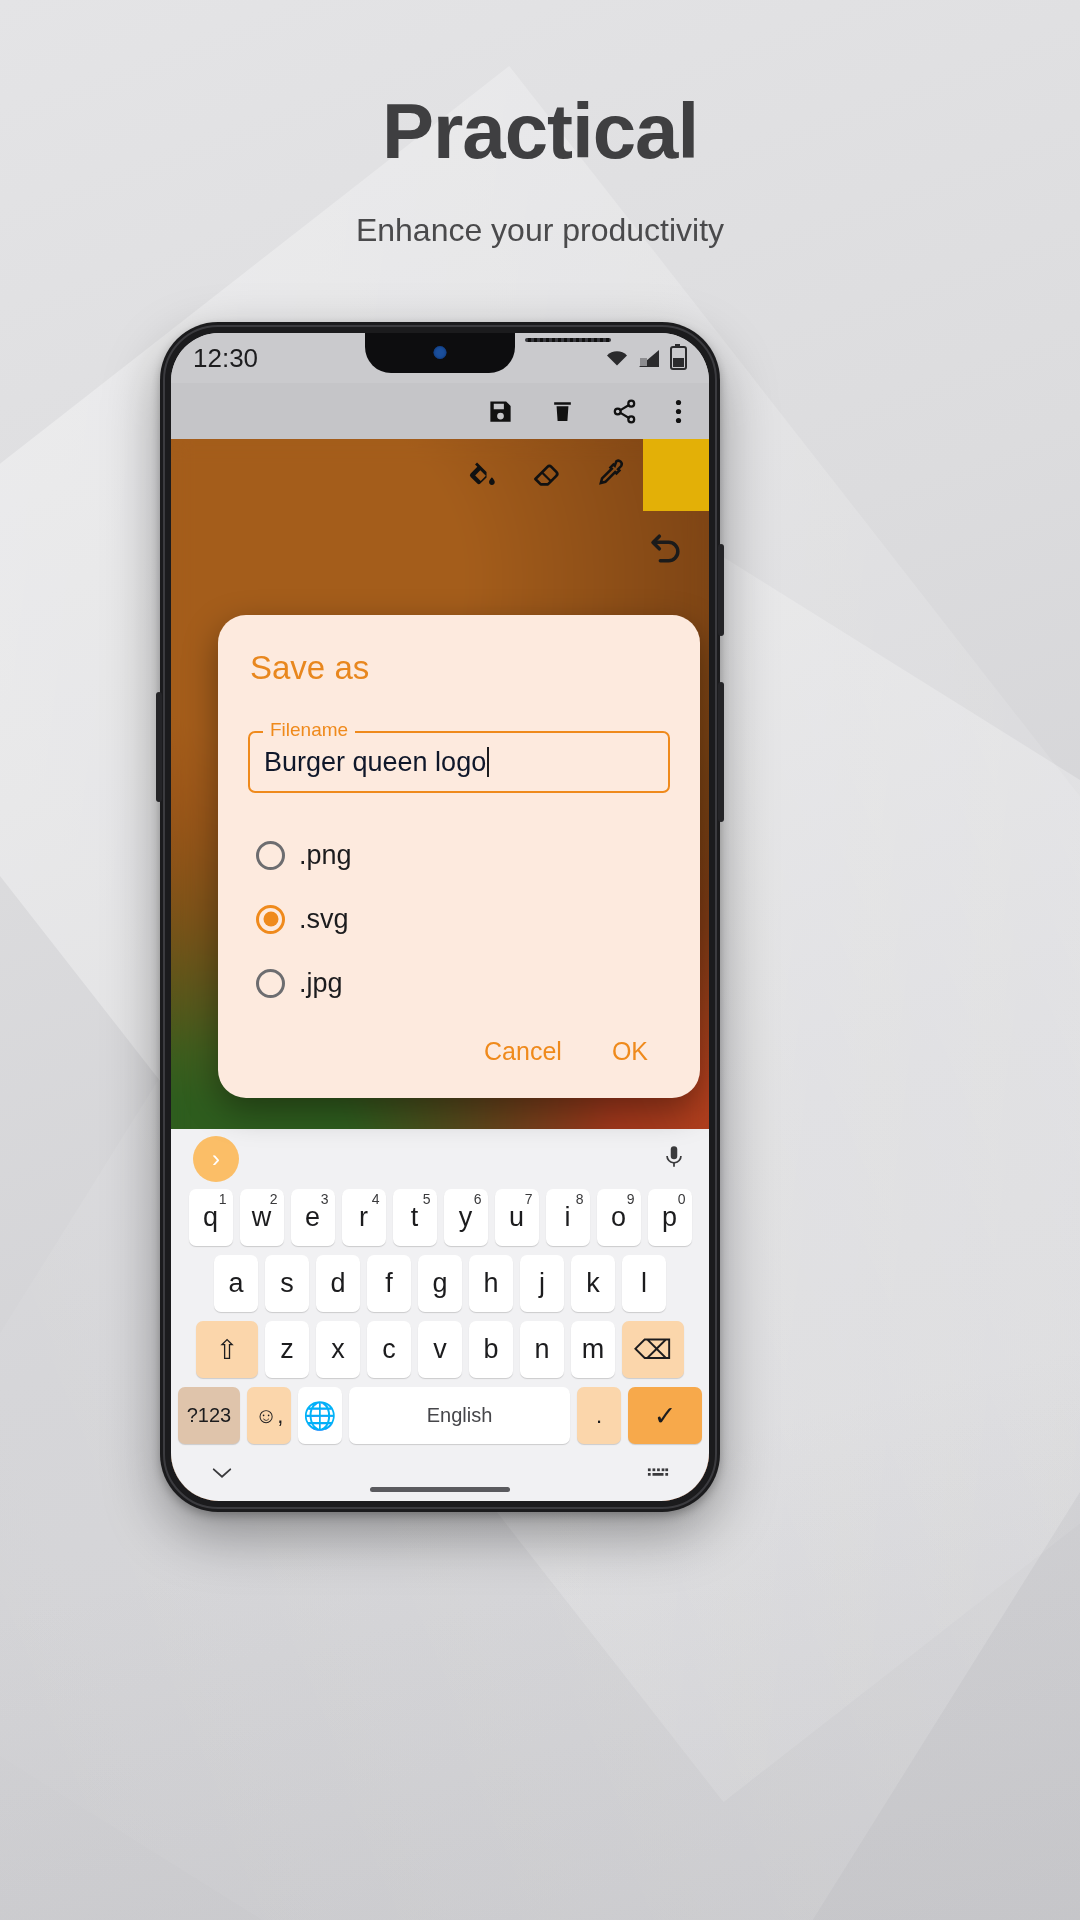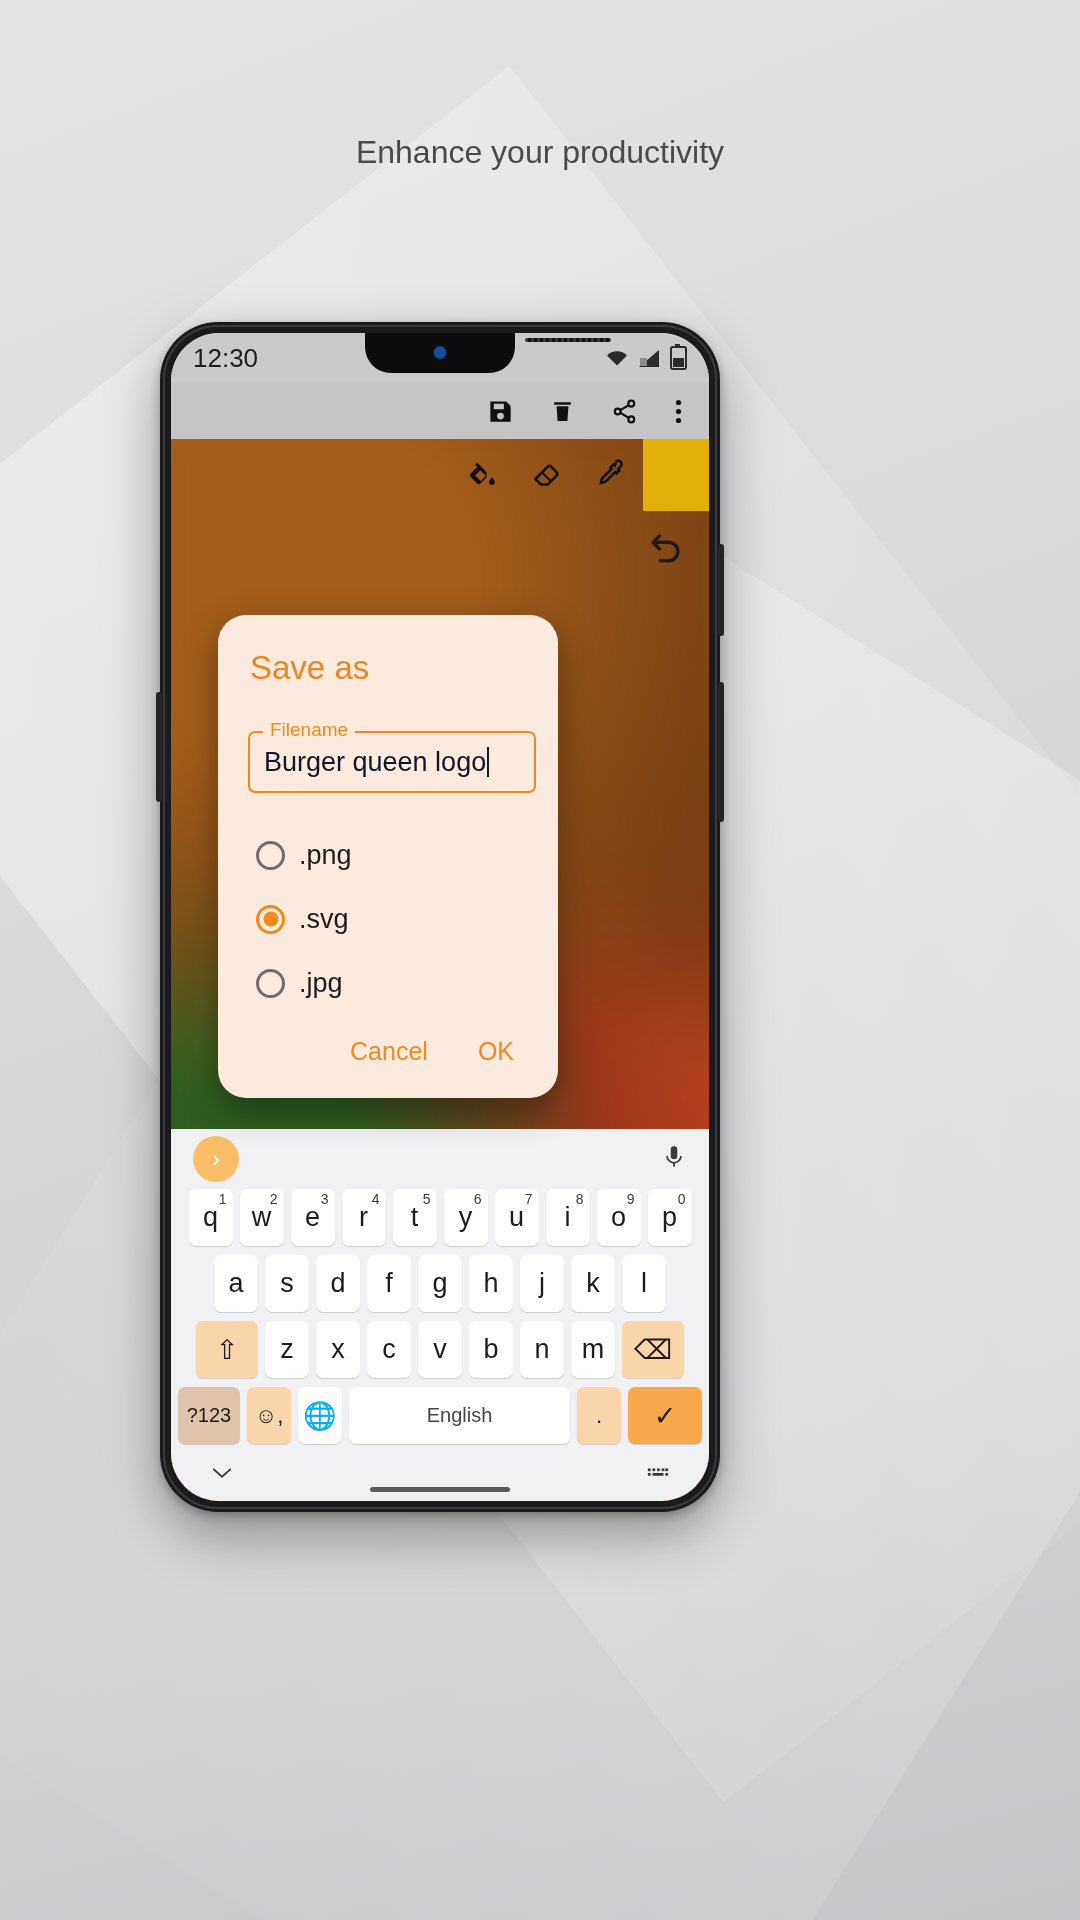--- a/index.html
+++ b/index.html
@@ -81,22 +81,22 @@
   .toolsrow{position:relative;height:72px;display:flex;align-items:center;justify-content:flex-end;z-index:8;}
   .tools-icons{display:flex;align-items:center;gap:30px;padding-right:18px;}
   .swatch{width:66px;height:72px;background:#e3b007;}
 
   
   .undo{position:absolute;right:22px;top:90px;z-index:8;}
   .plate{position:absolute;left:50%;transform:translateX(-50%);bottom:118px;width:246px;height:62px;
      border:3px solid rgba(255,255,255,.33);border-top:none;border-radius:0 0 120px 120px;z-index:5;}
 
   
-  .dialog{position:absolute;left:47px;top:176px;width:340px;background:#fdeade;
-     border-radius:28px;z-index:40;box-shadow:0 12px 34px rgba(0,0,0,.38);padding:26px 22px 18px 30px;box-sizing:border-box;}
+  .dialog{position:absolute;left:47px;top:176px;width:482px;background:#fdeade;
+     border-radius:28px;z-index:40;box-shadow:0 12px 34px rgba(0,0,0,.38);padding:26px 30px 18px 30px;box-sizing:border-box;}
   .dlg-title{font-size:33px;color:#e8871e;margin:8px 0 24px 2px;}
   .field{position:relative;border:2px solid #ef8a1c;border-radius:7px;height:62px;
      display:flex;align-items:center;padding:0 14px;box-sizing:border-box;margin-bottom:30px;margin-top:44px;}
   .field-label{position:absolute;top:-14px;left:13px;background:#fdeade;padding:0 7px;
      font-size:19px;color:#ef8a1c;}
   .field-value{font-size:27px;color:#0f172a;}
   .caret{display:inline-block;width:2px;height:30px;background:#1c1c1e;margin-left:1px;vertical-align:-5px;}
   .radios{margin:6px 0 10px 8px;}
   .radio-row{display:flex;align-items:center;gap:14px;height:64px;}
   .rb{width:29px;height:29px;border-radius:50%;border:3px solid #6d6d70;box-sizing:border-box;}
@@ -129,20 +129,21 @@
 </head>
 <body>
 
 <div class="bg">
   <div class="bg-diag1"></div>
   <div class="bg-diag2"></div>
   <div class="bg-diag3"></div>
 </div>
 
 <div class="headings">
+  <div class="title">Practical</div>
   <div class="subtitle">Enhance your productivity</div>
 </div>
 
 <div class="phone">
   <div class="btn-side btn-power"></div>
   <div class="btn-side btn-vol"></div>
   <div class="btn-left"></div>
 
   <div class="screen">
     <div class="notch"></div>

